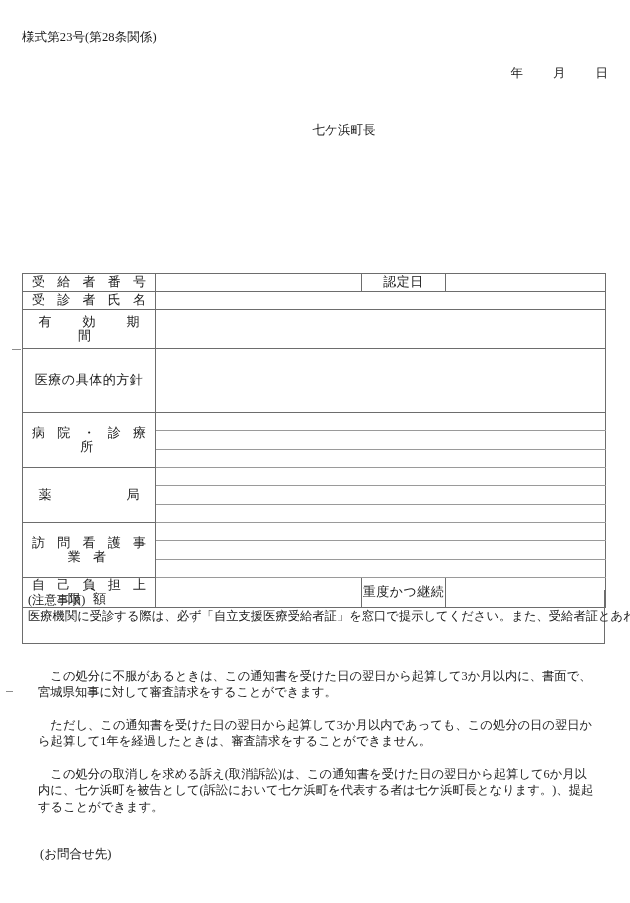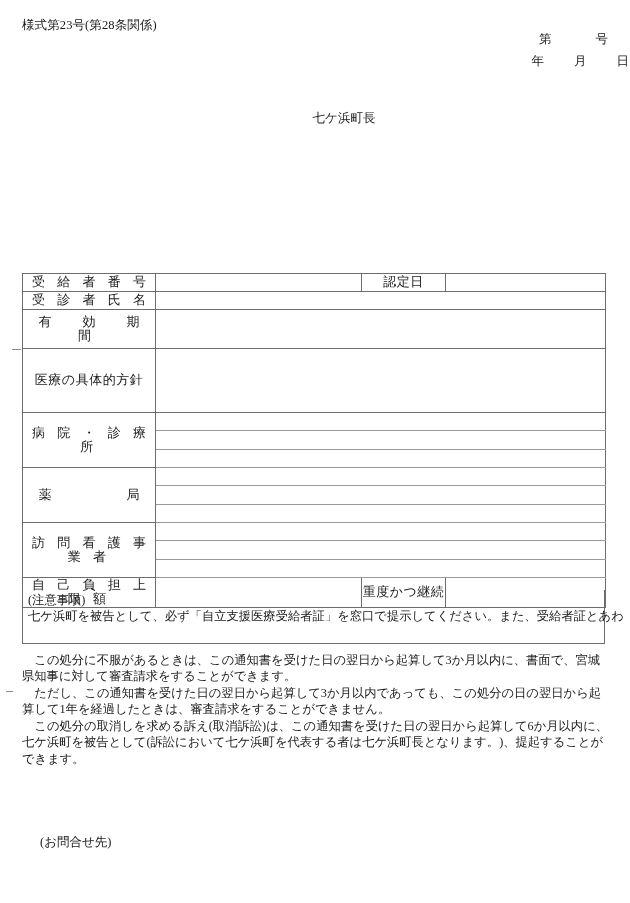--- a/index.html
+++ b/index.html
@@ -18,21 +18,21 @@
   }
 
   .page {
     position: absolute;
     inset: 0;
     width: 630px;
     height: 903px;
   }
 
   
-  .abs { position: absolute; white-space: pre; }
+  .abs { position: absolute; white-space: pre; margin-top: 12px; }
 
   
   #form-code {
     left: 22px;
     top: 17px;
     font-size: 12.5px;
     letter-spacing: 0.1px;
   }
   #doc-number-row {
     left: 0;
@@ -41,21 +41,20 @@
     text-align: right;
     font-size: 12.5px;
   }
   #doc-number-row .sp-wide { display: inline-block; width: 44px; }
   #doc-date-row {
     left: 0;
     top: 38px;
     width: 608px;
     text-align: right;
     font-size: 12.5px;
-    padding-left: 21px;
   }
   #doc-date-row .sp-mid { display: inline-block; width: 30px; }
 
   #issuer {
     left: 12px;
     top: 110px;
     width: 608px;
     text-align: center;
     font-size: 12.5px;
     padding-left: 28px;
@@ -133,21 +132,21 @@
   
   #appeal-block {
     position: absolute;
     left: 22px;
     top: 652px;
     width: 588px;
     font-size: 12.3px;
     line-height: 1.34;
   }
   #appeal-block p {
-    margin: 0;
+    margin: 16px;
     text-indent: 1em;
     white-space: normal;
   }
 
   
   #contact-label {
     left: 40px;
     top: 834px;
     font-size: 12.5px;
   }
@@ -161,23 +160,20 @@
   #tick-left-upper { left: 12px; top: 349px; width: 9px; }
   #tick-left-lower { left: 6px; top: 691px; width: 7px; }
 </style>
 </head>
 <body>
 
 <div class="page">
 
   <div class="abs" id="form-code">様式第23号(第28条関係)</div>
 
-  <div class="abs" id="doc-number-row">
-    <span>第</span><span class="sp-wide"></span><span>号</span>
-  </div>
 
   <div class="abs" id="doc-date-row">
     <span>年</span><span class="sp-mid"></span><span>月</span><span class="sp-mid"></span><span>日</span>
   </div>
 
   <div class="abs" id="issuer">七ケ浜町長</div>
 
 
 
   <div class="tick" id="tick-left-upper"></div>
@@ -272,21 +268,21 @@
           <span class="lbl-plain">重度かつ継続</span>
         </td>
         <td class="blank"></td>
       </tr>
 
     </tbody>
   </table>
 
   <div id="notice-box">
     <div class="nline">(注意事項)</div>
-    <div class="nline">七ケ浜町を被告として、必ず「自立支援医療受給者証」を窓口で提示してください。また、受給者証とあわ</div>
+    <div class="nline">医療機関に受診する際は、必ず「自立支援医療受給者証」を窓口で提示してください。また、受給者証とあわ</div>
   </div>
 
   <div id="appeal-block">
     <p>この処分に不服があるときは、この通知書を受けた日の翌日から起算して3か月以内に、書面で、宮城県知事に対して審査請求をすることができます。</p>
     <p>ただし、この通知書を受けた日の翌日から起算して3か月以内であっても、この処分の日の翌日から起算して1年を経過したときは、審査請求をすることができません。</p>
     <p>この処分の取消しを求める訴え(取消訴訟)は、この通知書を受けた日の翌日から起算して6か月以内に、七ケ浜町を被告として(訴訟において七ケ浜町を代表する者は七ケ浜町長となります。)、提起することができます。</p>
   </div>
 
   <div class="abs" id="contact-label">(お問合せ先)</div>
 

